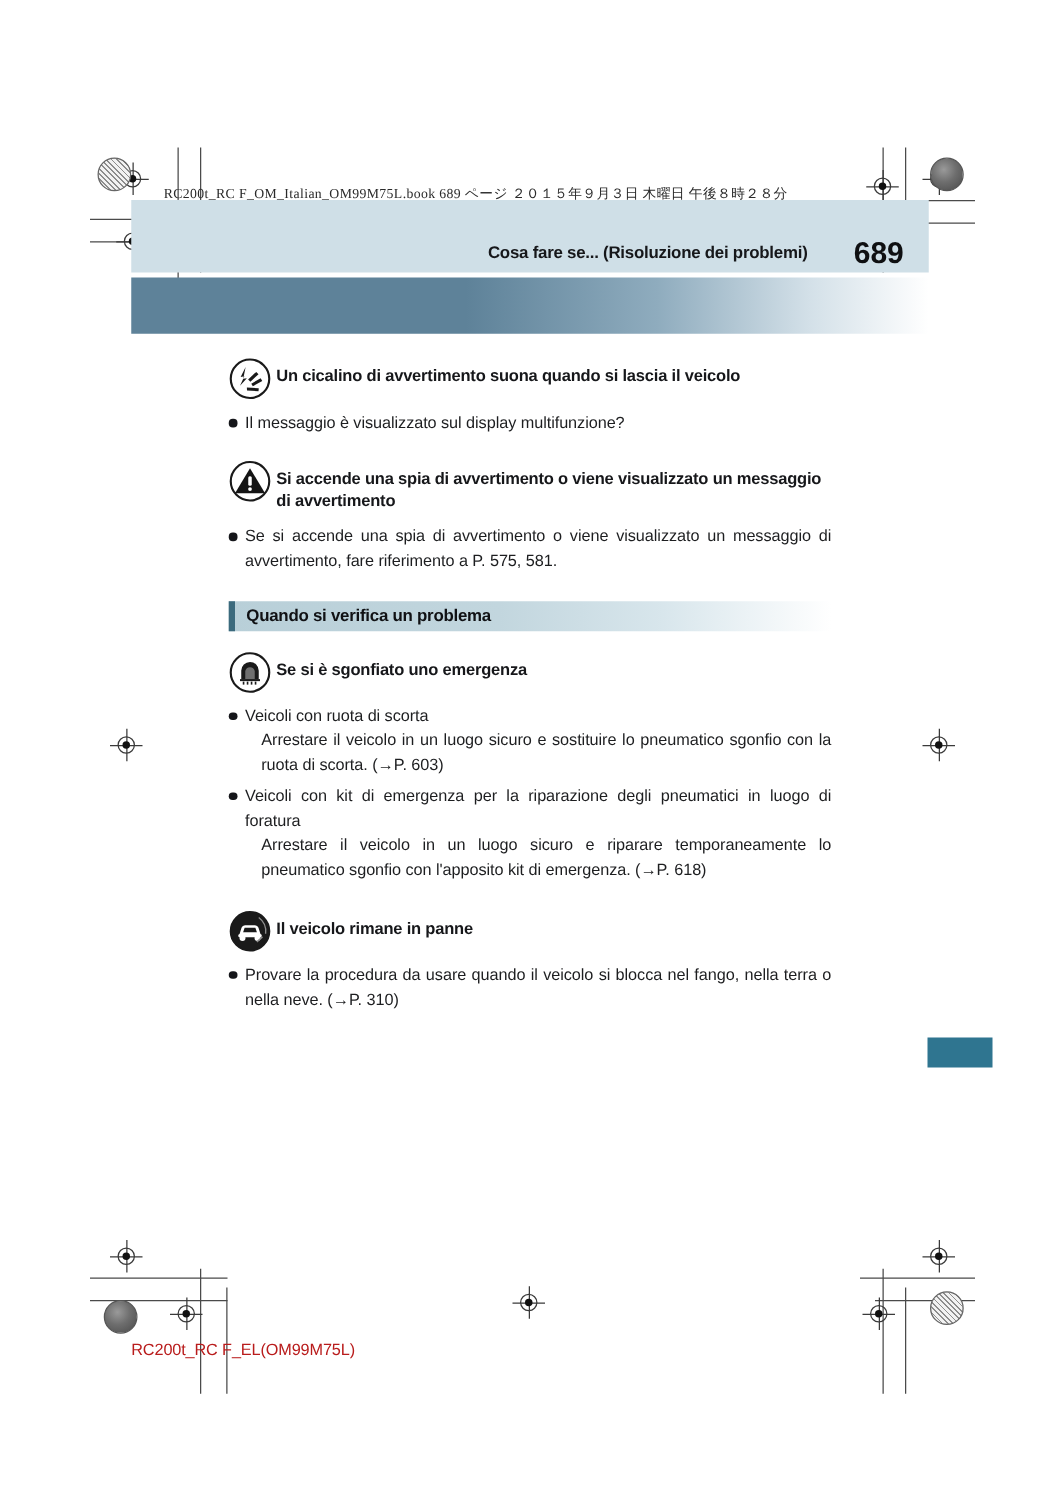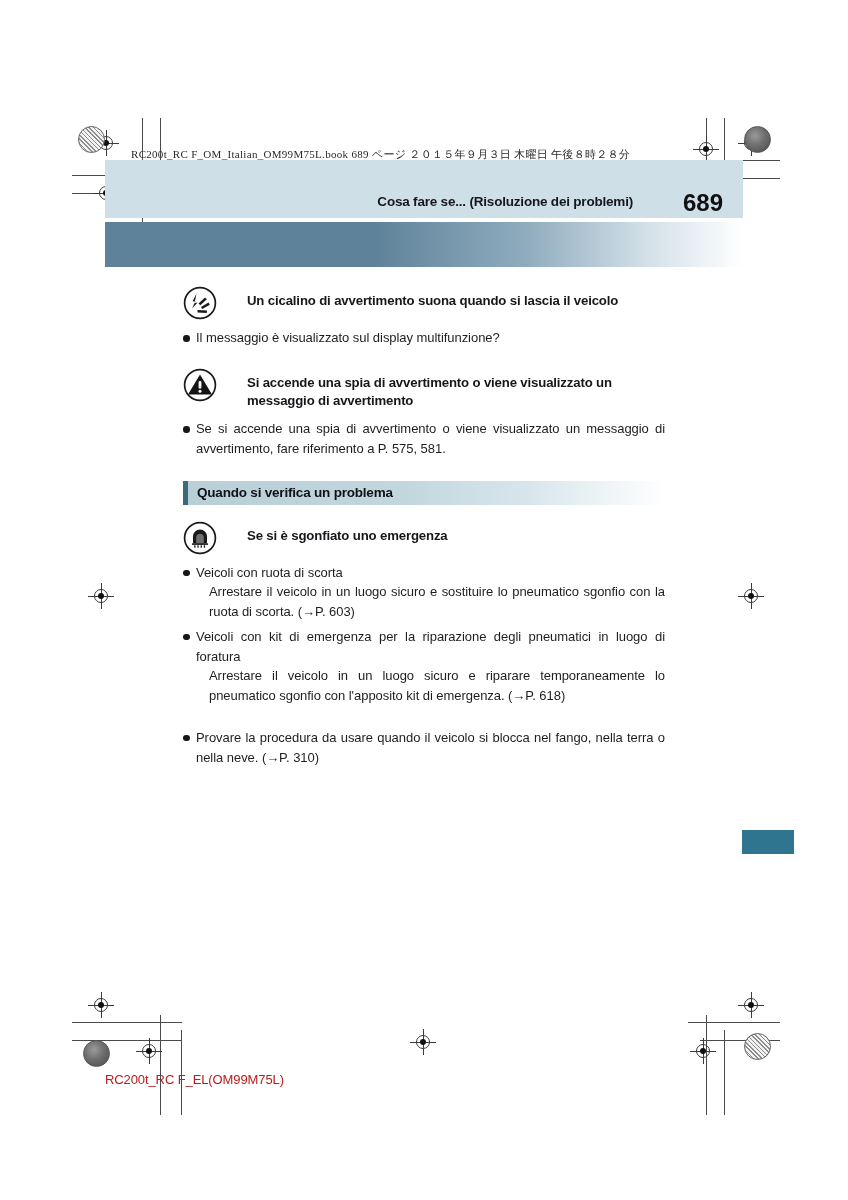--- a/index.html
+++ b/index.html
@@ -84,21 +84,21 @@
     left: 131px;
     top: 147px;
     font-family: "Liberation Serif", serif;
     font-size: 11px;
     letter-spacing: 0.3px;
     color: #2a2a2a;
     white-space: nowrap;
   }
   .hdr-title {
     position: absolute;
-    right: 215px;
+    right: 202px;
     top: 194px;
     font-size: 13.5px;
     font-weight: 700;
     letter-spacing: -0.2px;
     color: #16171a;
     white-space: nowrap;
   }
   .hdr-pageno {
     position: absolute;
     right: 105px;
@@ -136,21 +136,21 @@
   }
   .icon-wrap {
     position: absolute;
     left: 0;
     top: 0;
     width: 34px;
     height: 34px;
     flex: 0 0 34px;
   }
   .icon-head .headtext {
-    margin-left: 64px;
+    margin-left: 38px;
     font-size: 13.2px;
     font-weight: 700;
     line-height: 1.42;
     letter-spacing: -0.15px;
     color: #16171a;
     padding-top: 6px;
   }
 
   ul.bullets {
     list-style: none;
@@ -399,20 +399,35 @@
         <span class="sub">Arrestare il veicolo in un luogo sicuro e sostituire lo pneumatico sgonfio con la ruota di scorta. (→P. 603)</span>
       </li>
       <li style="margin-top:5px;">
         <span class="lead">Veicoli con kit di emergenza per la riparazione degli pneumatici in luogo di foratura</span>
         <span class="sub">Arrestare il veicolo in un luogo sicuro e riparare temporaneamente lo pneumatico sgonfio con l'apposito kit di emergenza. (→P. 618)</span>
       </li>
     </ul>
   </div>
 
   <div class="block" style="margin-top:22px;">
+    <div class="icon-head">
+      <span class="icon-wrap">
+        <svg viewBox="0 0 34 34" width="34" height="34" aria-hidden="true">
+          <circle cx="17" cy="17" r="15.4" fill="#1a1a1a" stroke="#1a1a1a" stroke-width="1.7"></circle>
+          <path d="M8.5 19.5 L10.2 14.2 A3 3 0 0 1 13 12.2 L21 12.2 A3 3 0 0 1 23.8 14.2 L25.5 19.5 Z" fill="#ffffff"></path>
+          <rect x="7.6" y="19.2" width="18.8" height="2.6" rx="1.2" fill="#ffffff"></rect>
+          <circle cx="11" cy="22.4" r="2.4" fill="#ffffff"></circle>
+          <circle cx="23" cy="22.4" r="2.4" fill="#ffffff"></circle>
+          <path d="M11.5 17.8 L12.7 14.2 L21.3 14.2 L22.5 17.8 Z" fill="#1a1a1a"></path>
+          <path d="M24 6 A14 14 0 0 1 29.5 19" fill="none" stroke="#8d8d8d" stroke-width="1.1"></path>
+          <path d="M22.5 25.5 L27 21.5" stroke="#8d8d8d" stroke-width="1.1" fill="none"></path>
+        </svg>
+      </span>
+      <span class="headtext">Il veicolo rimane in panne</span>
+    </div>
     <ul class="bullets">
       <li>
         <span class="lead">Provare la procedura da usare quando il veicolo si blocca nel fango, nella terra o nella neve. (→P. 310)</span>
       </li>
     </ul>
   </div>
 
 </div>
 
 <div class="side-tab"></div>

